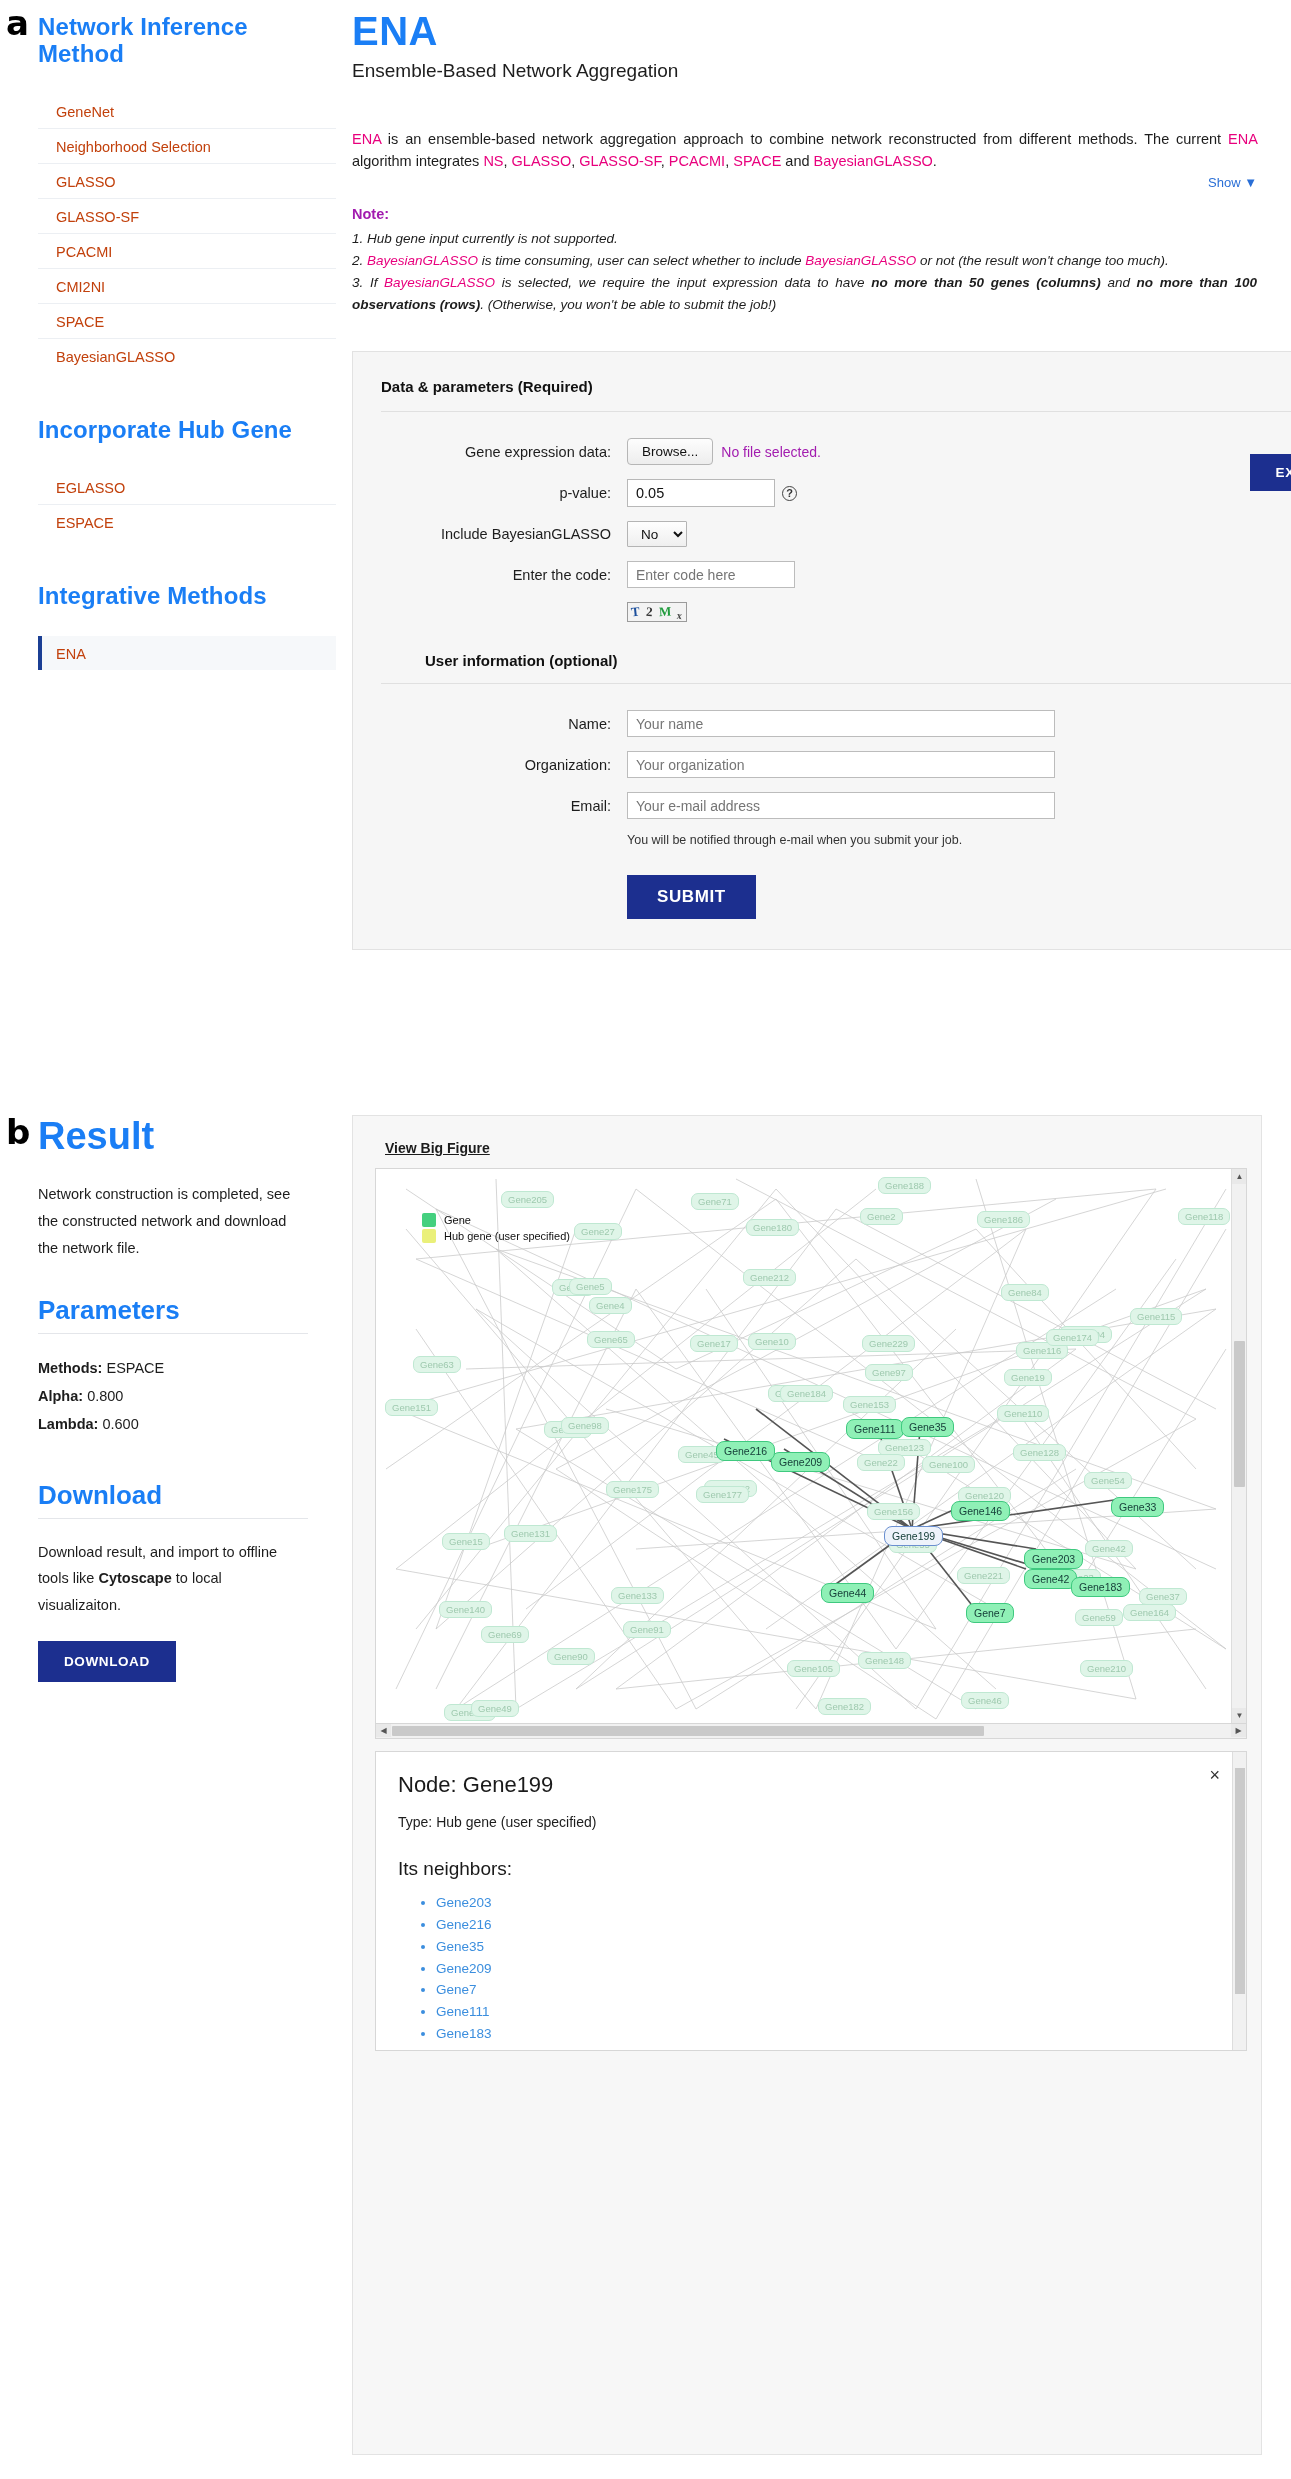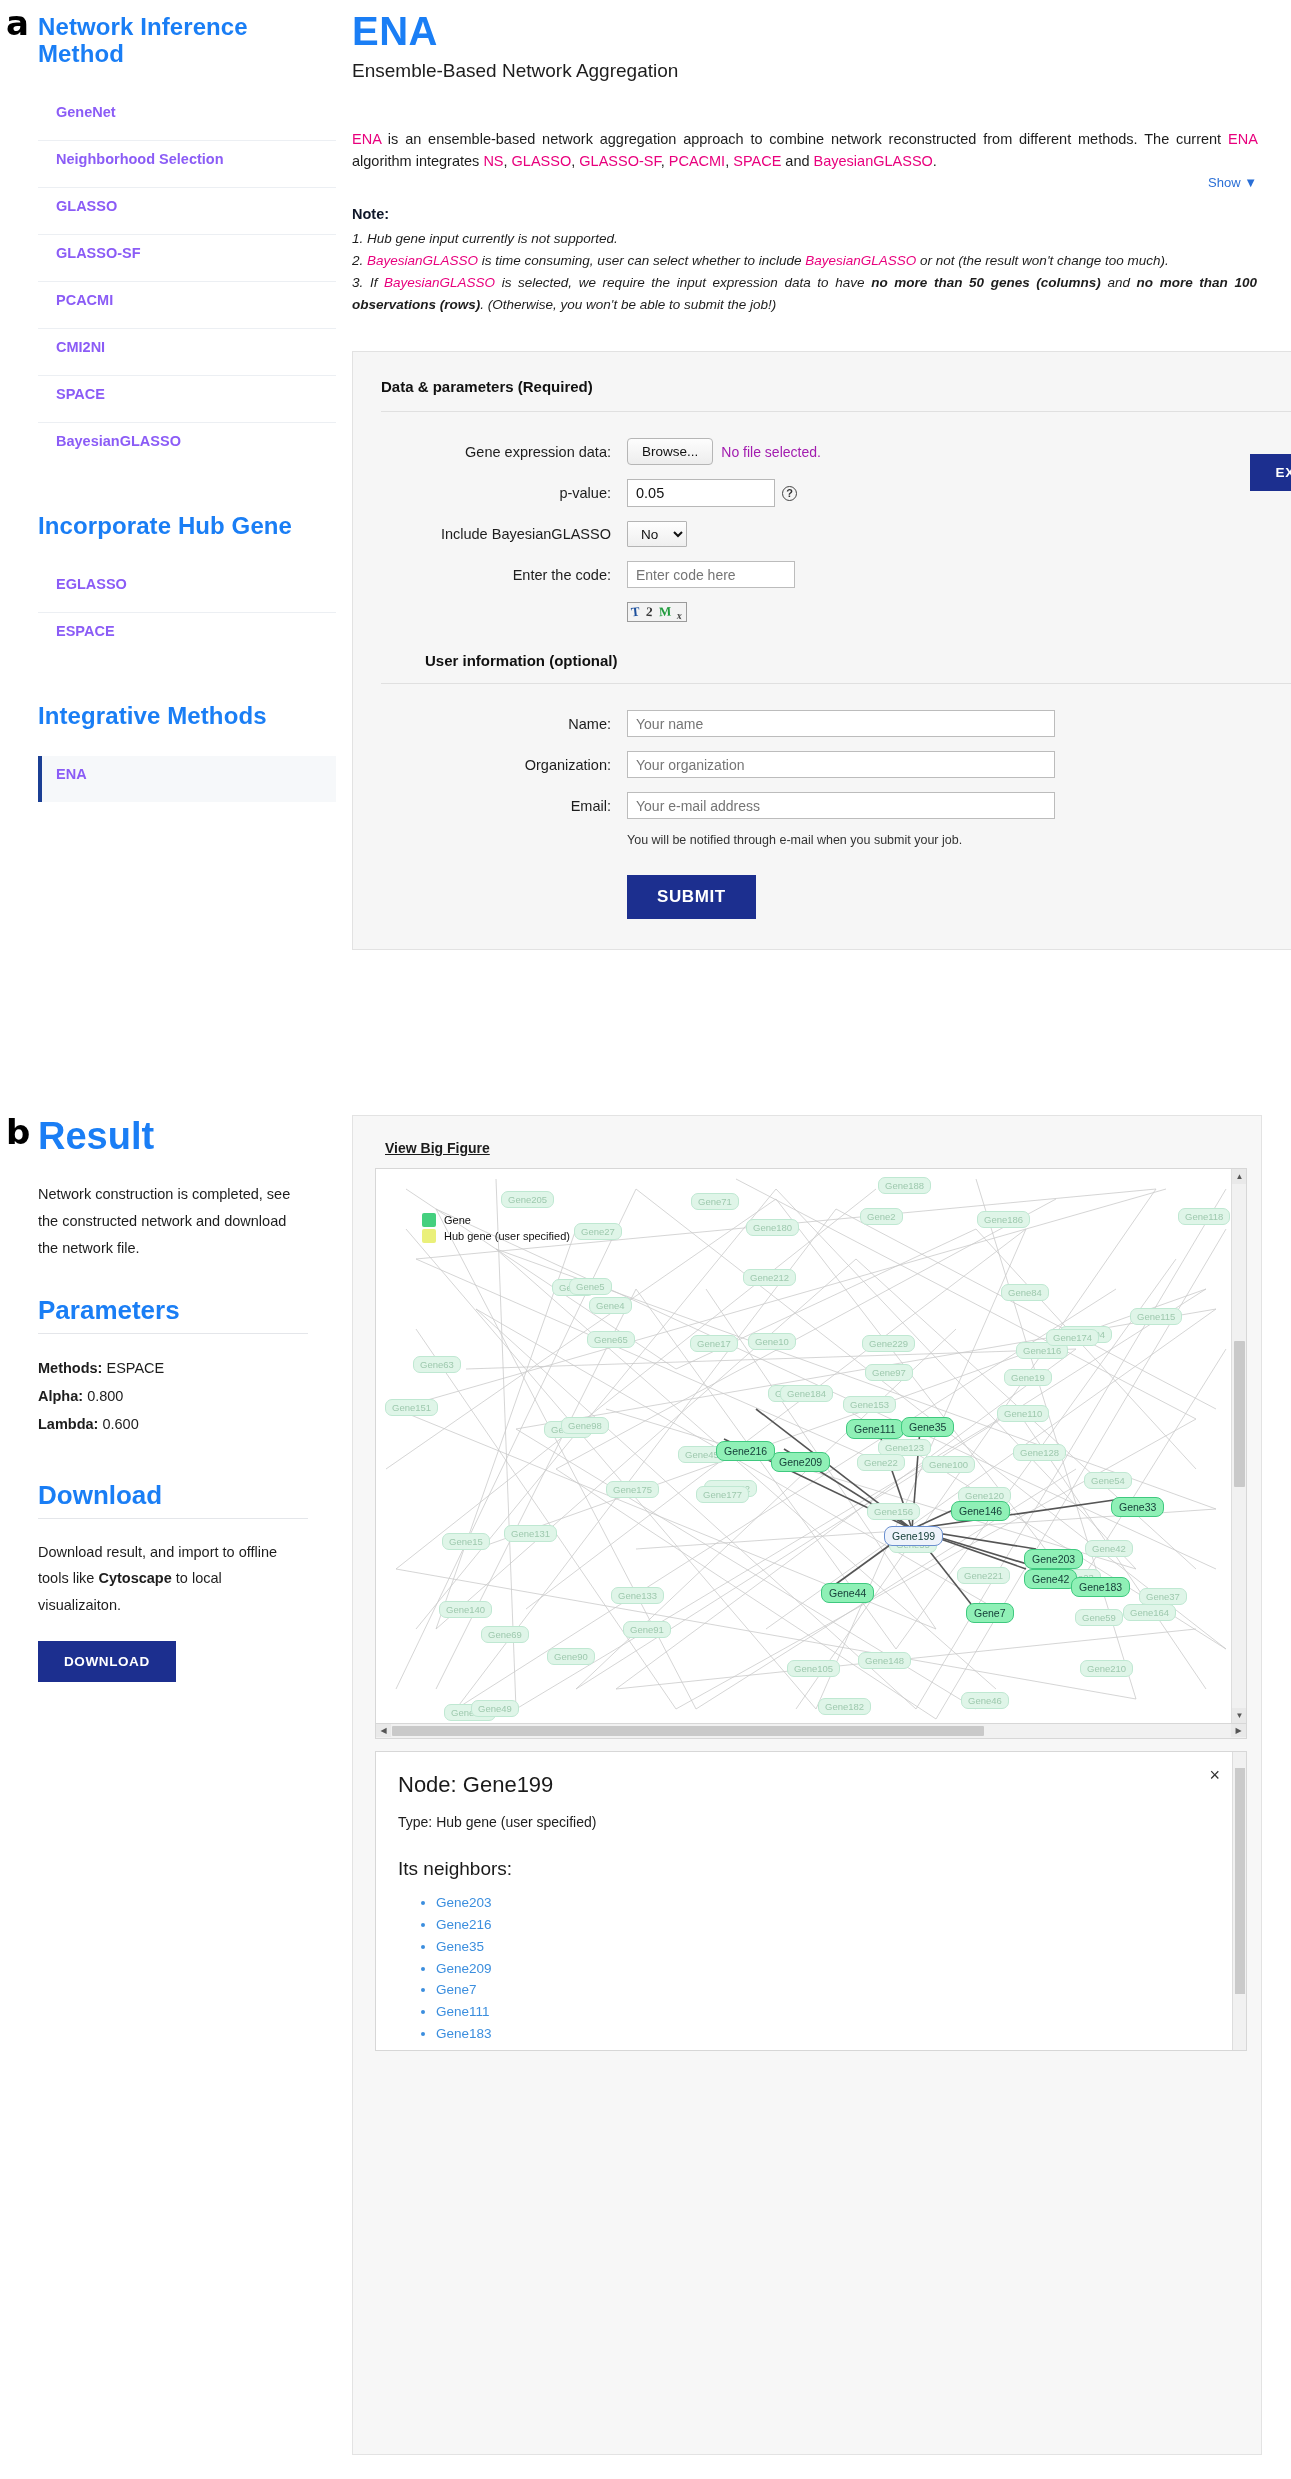--- a/index.html
+++ b/index.html
@@ -33,23 +33,23 @@
     font-size:24px;
     font-weight:bold;
     line-height:1.12;
     letter-spacing:.1px;
     margin:0 0 26px 0;
   }
   .side-head.gap{ margin-top:44px; }
   .side-list{ list-style:none; margin:0; padding:0; }
   .side-list li{
     font-size:14.5px;
-    font-weight:bold;
-    color:#8b5cf6;
-    padding:10px 0 20px 18px;
+    font-weight:normal;
+    color:#c2410c;
+    padding:10px 0 8px 18px;
     border-bottom:1px solid #eceff3;
   }
   .side-list li:last-child{ border-bottom:none; }
   .side-list li.active{
     background:#f6f8fa;
     border-left:4px solid #1b3f94;
     padding-left:14px;
     border-bottom:none;
   }
 
@@ -79,21 +79,21 @@
   }
   .pink{ color:#e8007d; }
   .showlink{
     text-align:right;
     font-size:13px;
     color:#2a6fd6;
     margin-top:2px;
     width:905px;
     cursor:pointer;
   }
-  .note-head{ margin:16px 0 6px 0; font-size:14.5px; font-weight:bold; color:#0f172a; }
+  .note-head{ margin:16px 0 6px 0; font-size:14.5px; font-weight:bold; color:#a21caf; }
   .note-line{
     font-size:13.5px;
     font-style:italic;
     line-height:1.62;
     color:#1d1d1d;
     width:905px;
     text-align:justify;
   }
   .note-line b{ font-style:italic; font-weight:bold; }
 

